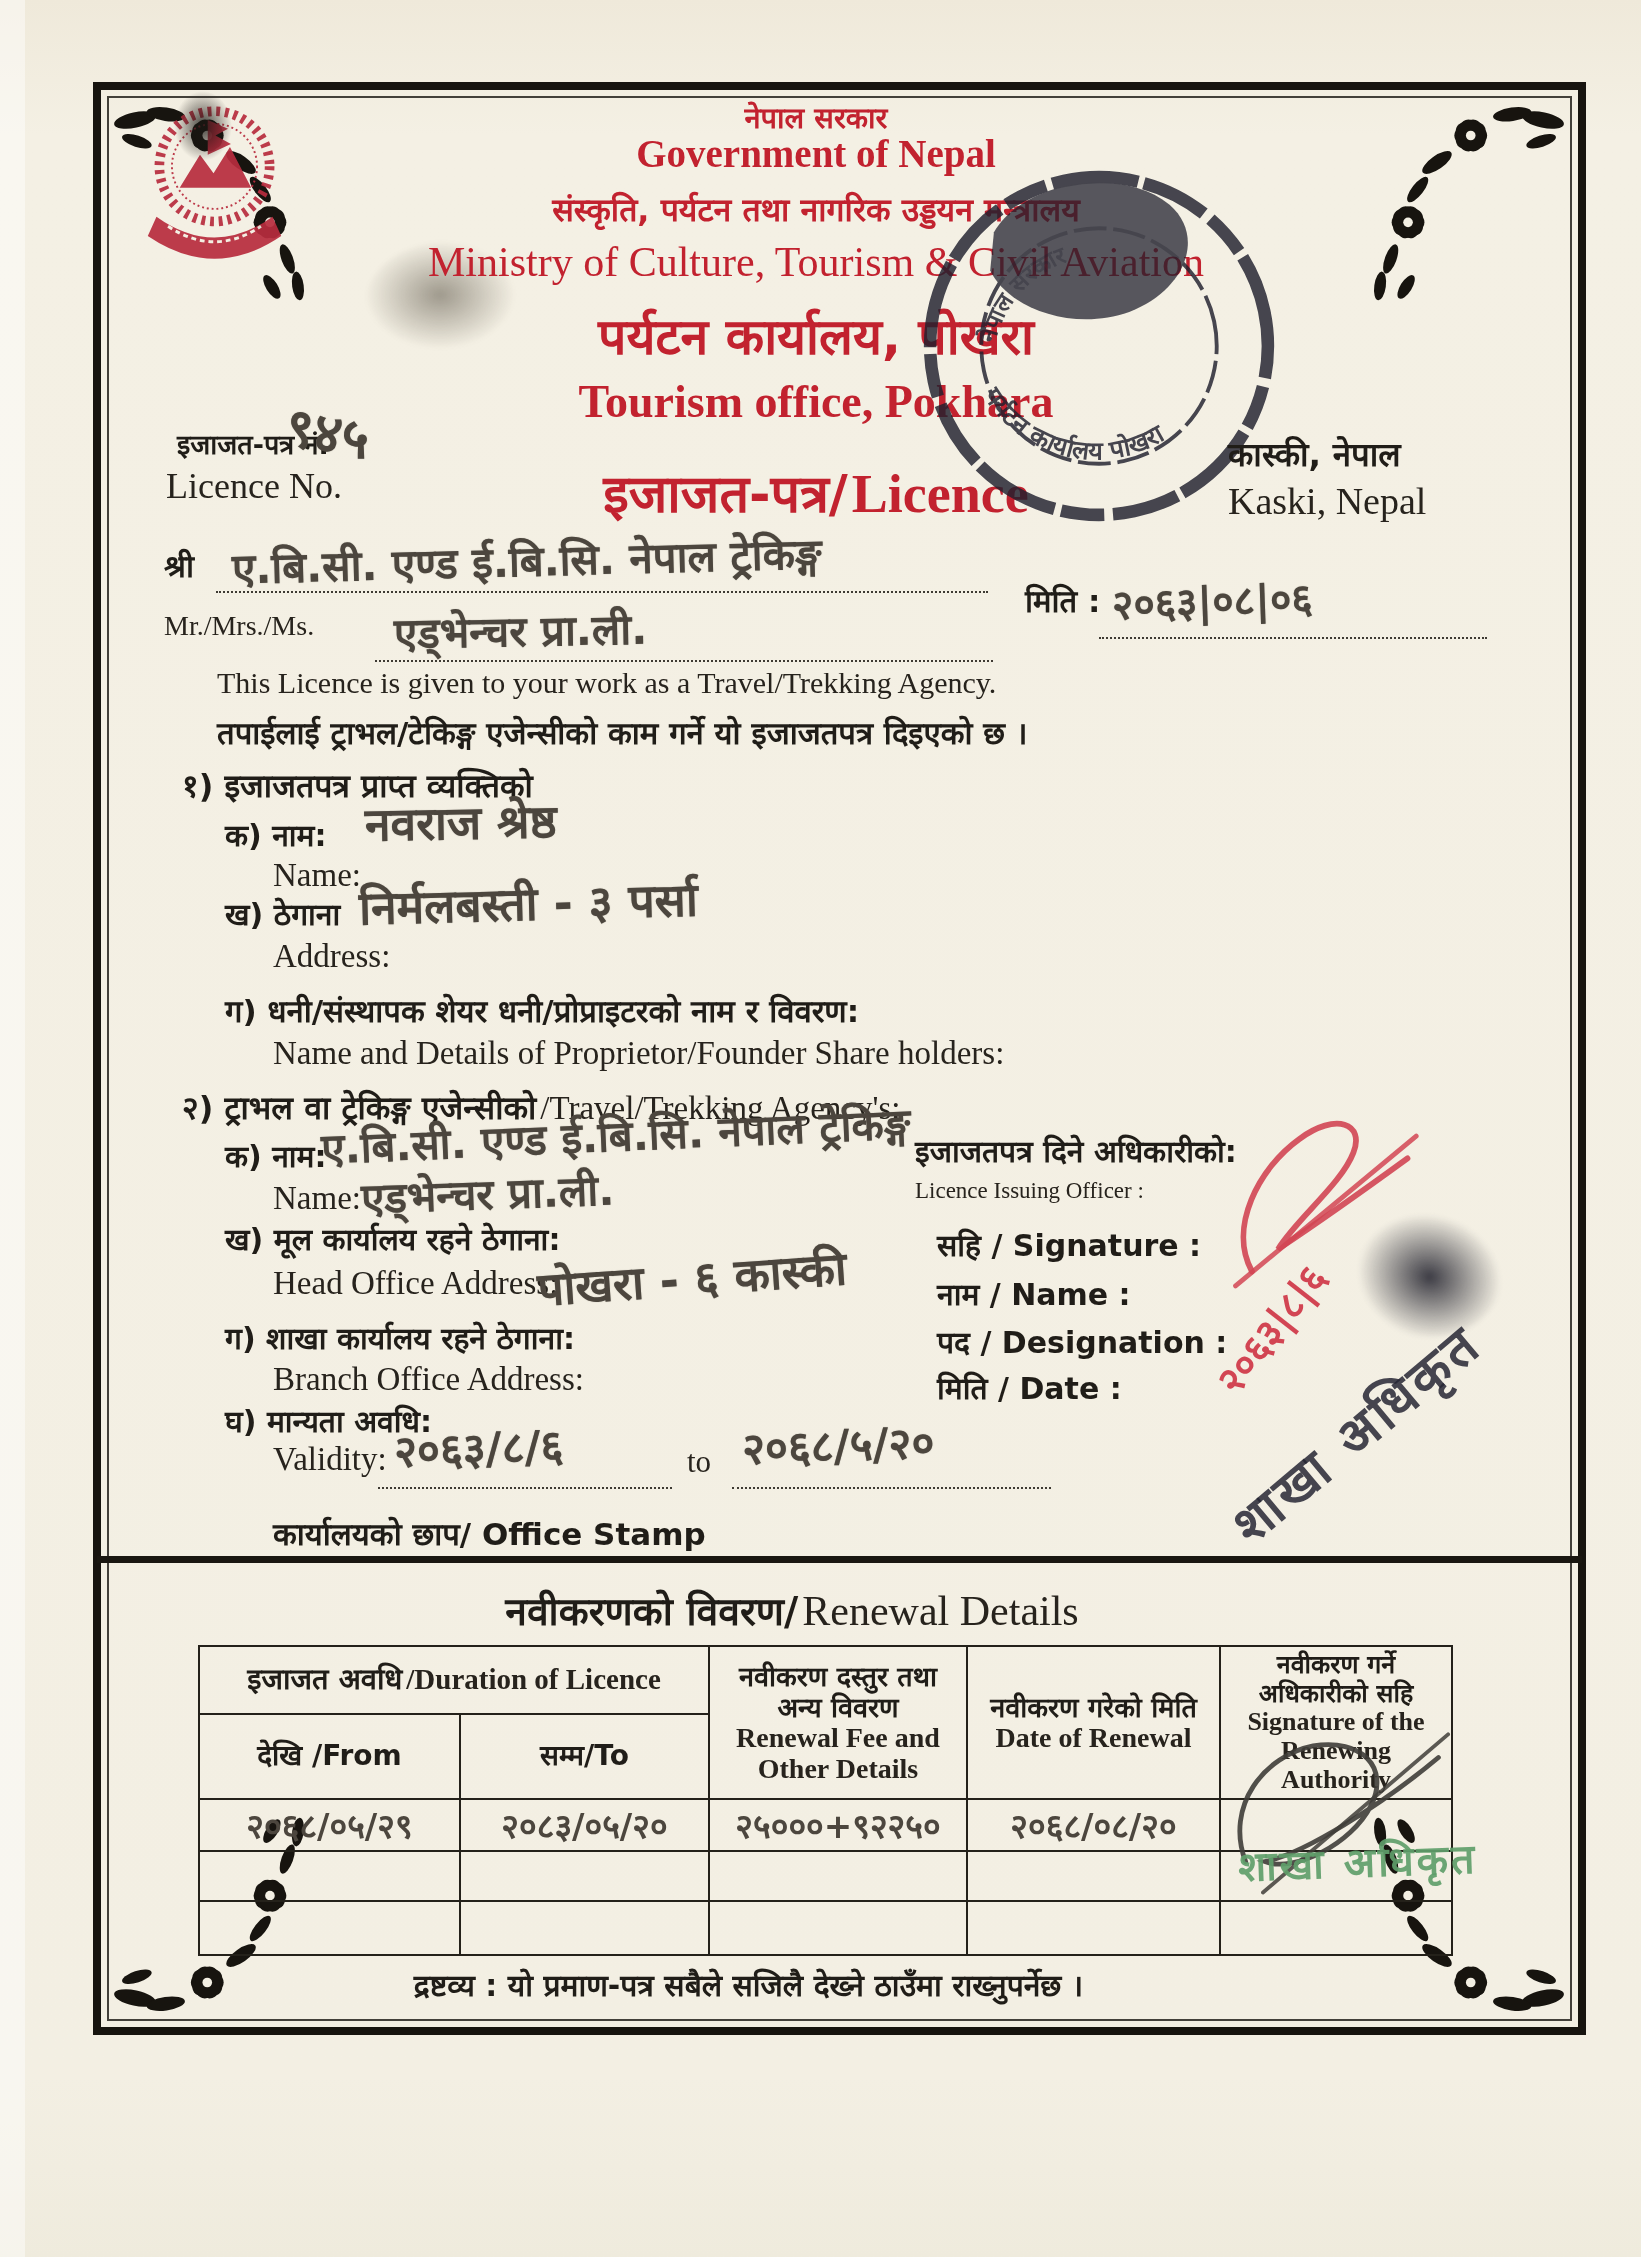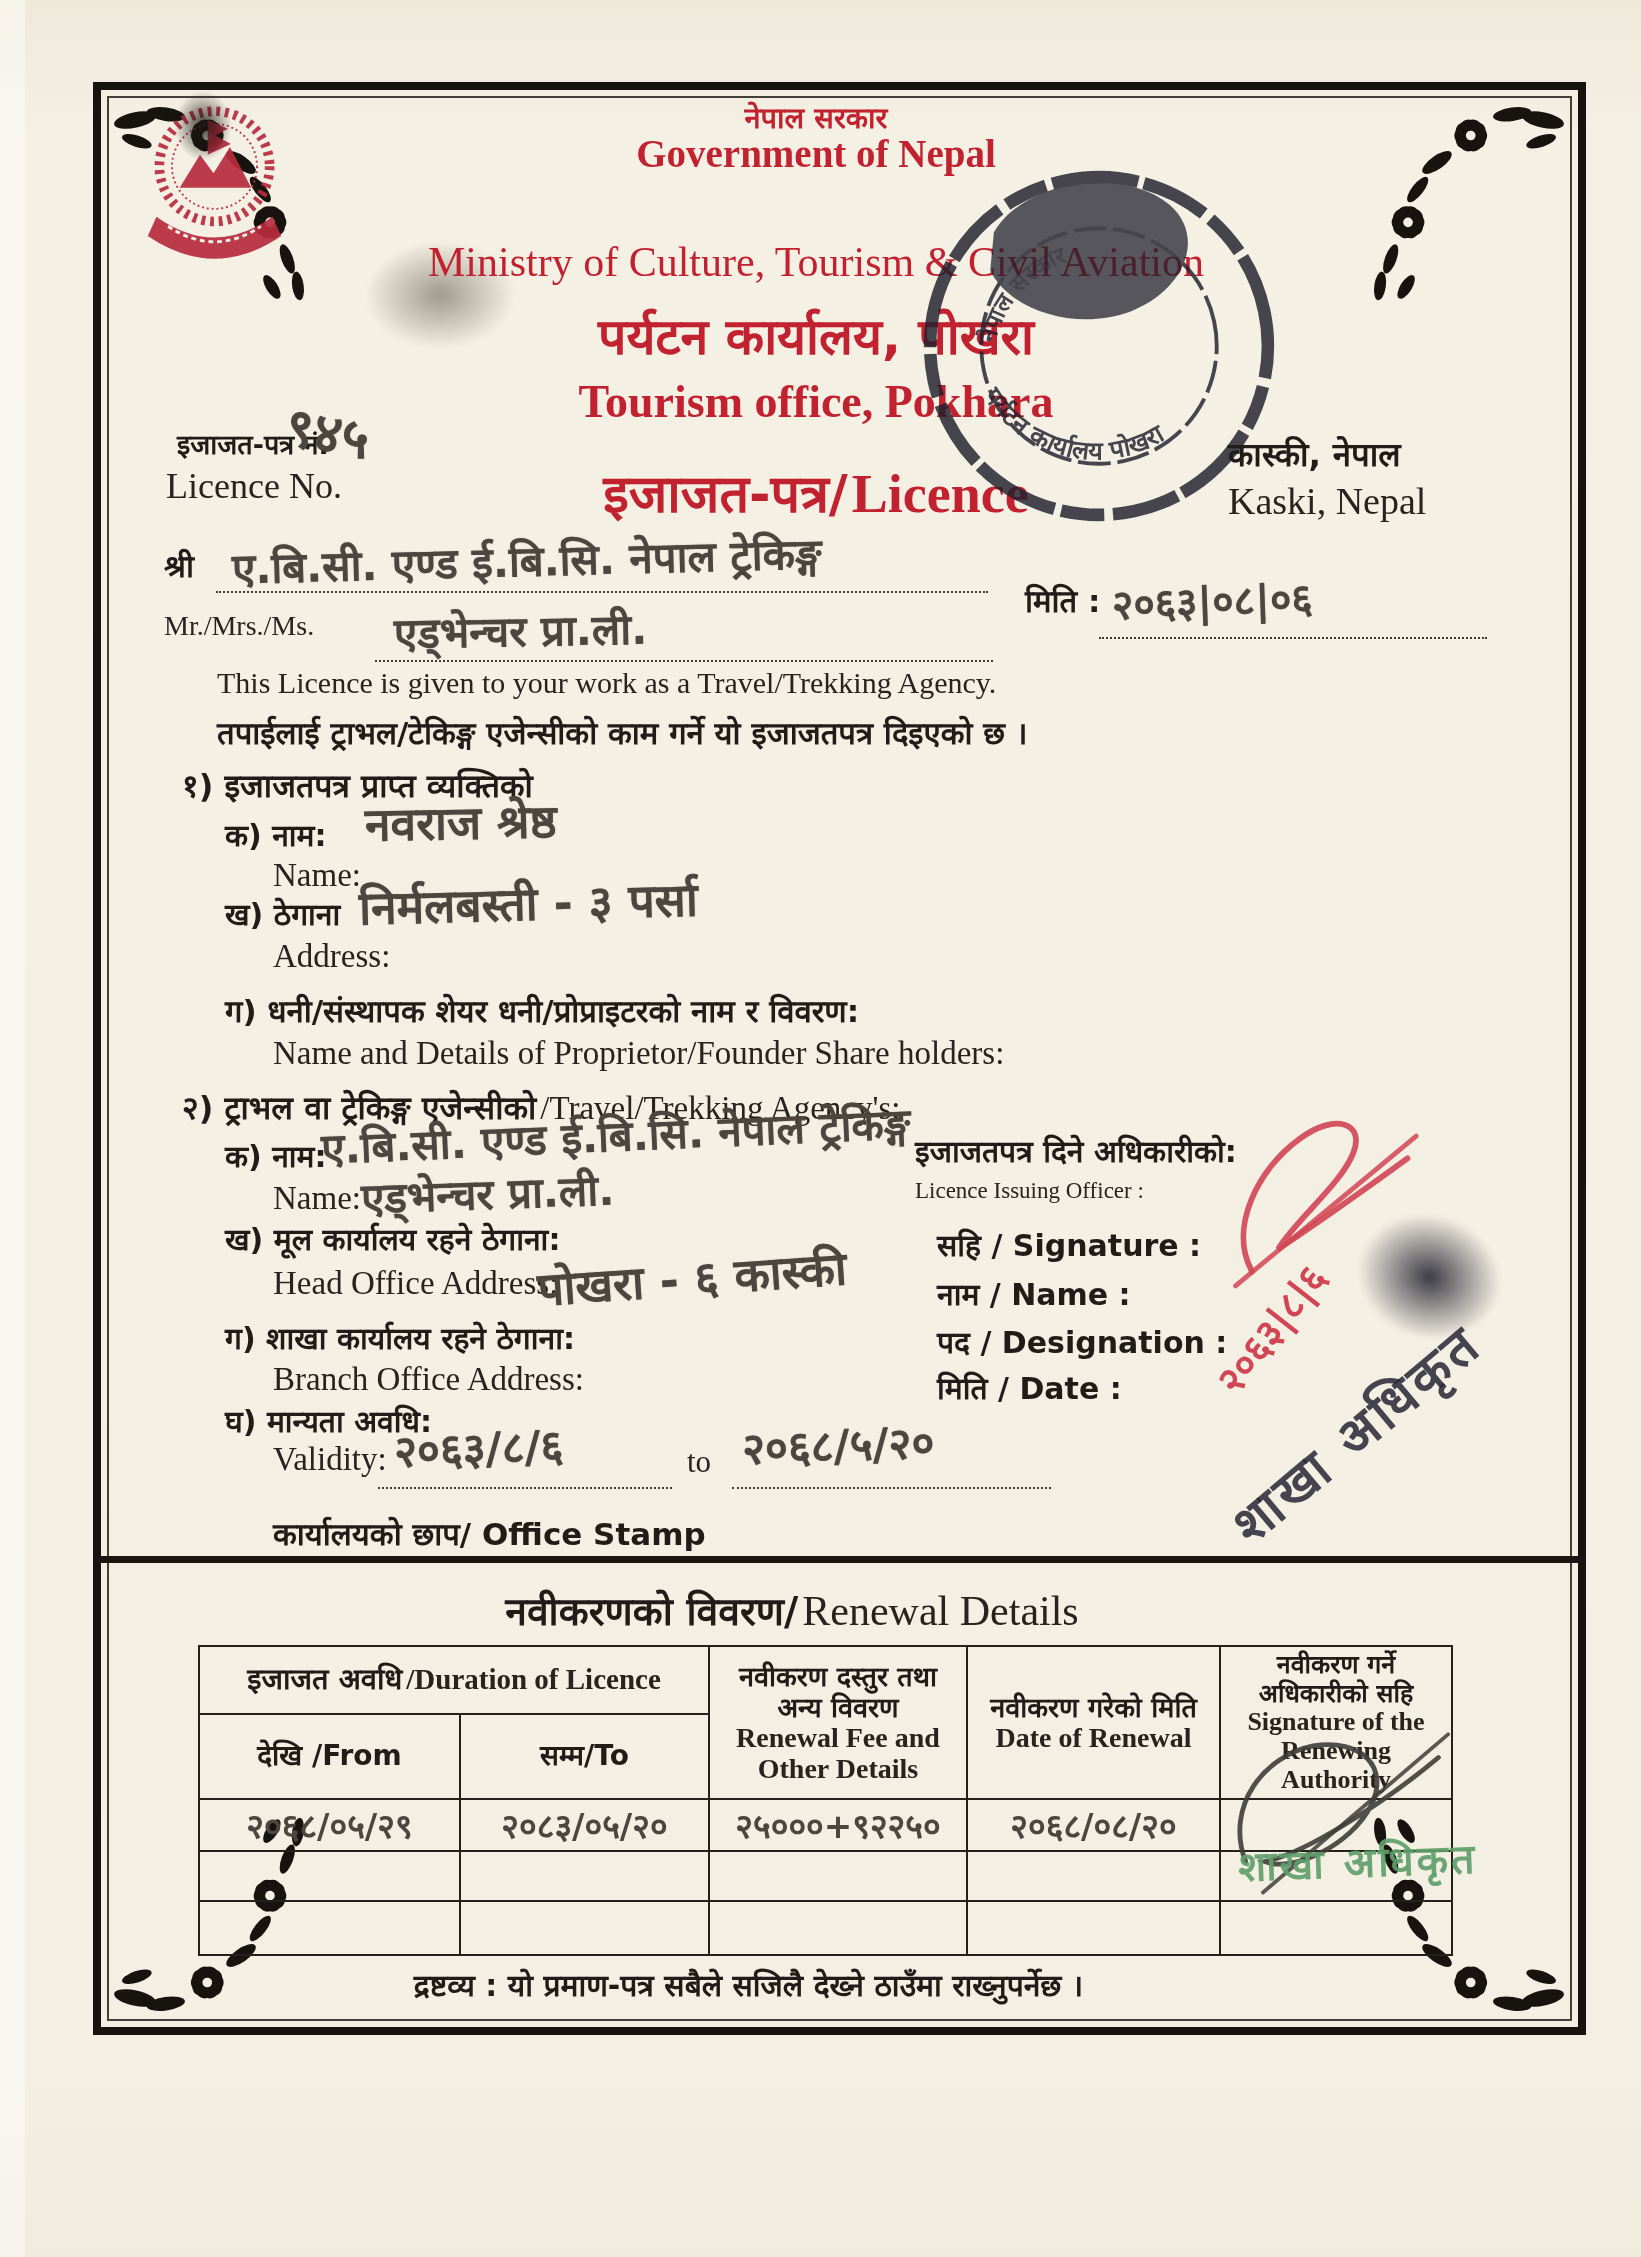--- a/index.html
+++ b/index.html
@@ -78,20 +78,21 @@
     <path d="M69,32 l21,9 -13,7 16,9 -24,11 z" fill="#b82c3e"></path>
     <path d="M16,132 q60,43 120,0 l9,20 q-69,47 -138,0 z" fill="#b82c3e"></path>
     <path d="M28,142 q48,32 96,0" stroke="#f3efe3" stroke-width="3" stroke-dasharray="5 4" fill="none"></path>
   </svg>
 
   <div class="smudge" style="left:174px;top:91px;width:58px;height:70px;background:radial-gradient(closest-side,rgba(25,22,18,.8),rgba(25,22,18,0));border-radius:45% 55% 50% 50%;"></div>
   <div class="smudge" style="left:365px;top:241px;width:150px;height:108px;background:radial-gradient(closest-side,rgba(75,68,55,.5),rgba(75,68,55,0));border-radius:60% 40% 55% 45%;filter:blur(1.9px);"></div>
 
   <div class="abs np red" style="left:285px;top:97px;width:1062px;text-align:center;font-size:29px;">नेपाल सरकार</div>
   <div class="abs en red" style="left:285px;top:131px;width:1062px;text-align:center;font-size:39px;font-weight:bold;">Government of Nepal</div>
+  <div class="abs np red" style="left:285px;top:187px;width:1062px;text-align:center;font-size:32px;">संस्कृति, पर्यटन तथा नागरिक उड्डयन मन्त्रालय</div>
   <div class="abs en red" style="left:285px;top:238px;width:1062px;text-align:center;font-size:42px;">Ministry of Culture, Tourism &amp; Civil Aviation</div>
   <div class="abs np red" style="left:285px;top:301px;width:1062px;text-align:center;font-size:50px;">पर्यटन कार्यालय, पोखरा</div>
   <div class="abs en red" style="left:285px;top:375px;width:1062px;text-align:center;font-size:46px;font-weight:bold;">Tourism office, Pokhara</div>
   <div class="abs" style="left:285px;top:456px;width:1062px;text-align:center;">
       <span class="np red" style="font-size:52px;">इजाजत-पत्र/</span>
       <span class="en red" style="font-size:54px;font-weight:bold;">Licence</span>
   </div>
 
   <svg class="abs" style="left:906px;top:153px;transform:rotate(-12deg);opacity:.82" width="386" height="386" viewBox="0 0 400 400">
     <defs>

